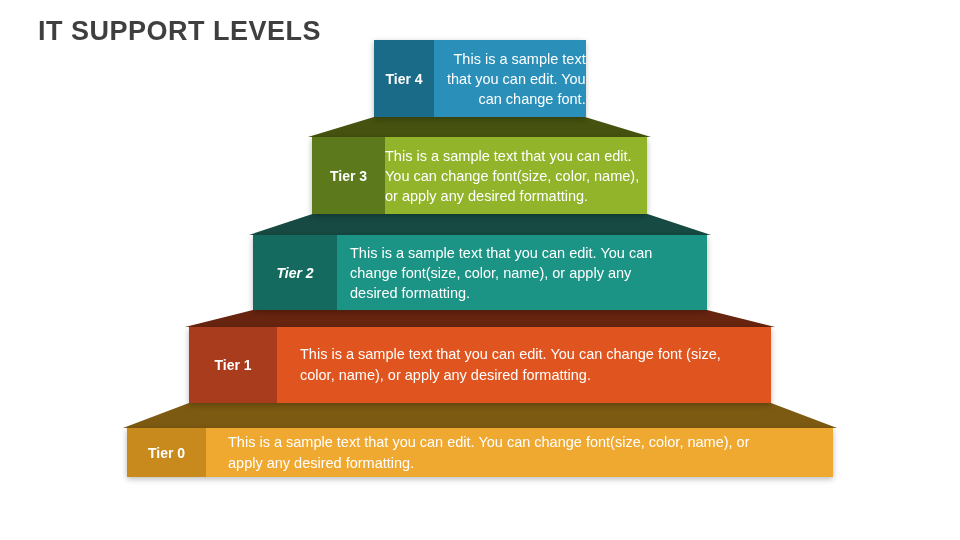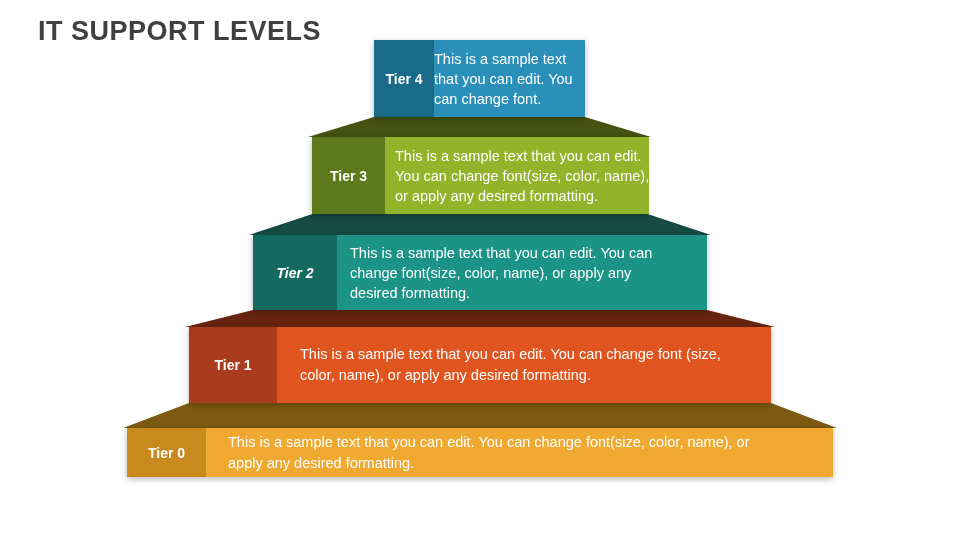--- a/index.html
+++ b/index.html
@@ -55,27 +55,27 @@
   }
   .roof {
     position: absolute;
     z-index: 1;
     background: var(--roof-bg);
     filter: drop-shadow(0 2px 2px rgba(0,0,0,0.30));
   }
   
   .t4 { left: 374px; top: 40px;  width: 211px; height: 77px; }
   .t4 .label { width: 60px; }
-  .t4 .body  { line-height: 20px; }
+  .t4 .body  { padding-left: 13px; line-height: 20px; text-align: right; }
   
   .r3 { left: 308px; top: 117px; width: 343px; height: 20px;
         clip-path: polygon(19.24% 0, 80.76% 0, 100% 100%, 0 100%); }
   .t3 { left: 312px; top: 137px; width: 335px; height: 77px; }
   .t3 .label { width: 73px; }
-  .t3 .body  { padding-left: 10px; line-height: 20px; }
+  .t3 .body  { line-height: 20px; }
   
   .r2 { left: 249px; top: 214px; width: 462px; height: 21px;
         clip-path: polygon(13.74% 0, 86.26% 0, 100% 100%, 0 100%); }
   .t2 { left: 253px; top: 235px; width: 454px; height: 75px; }
   .t2 .label { width: 84px; font-style: italic; }
   .t2 .body  { padding-left: 13px; line-height: 20px; }
   
   .r1 { left: 185px; top: 310px; width: 590px; height: 17px;
         clip-path: polygon(11.53% 0, 88.47% 0, 100% 100%, 0 100%); }
   .t1 { left: 189px; top: 327px; width: 582px; height: 76px; justify-content: flex-end; }

